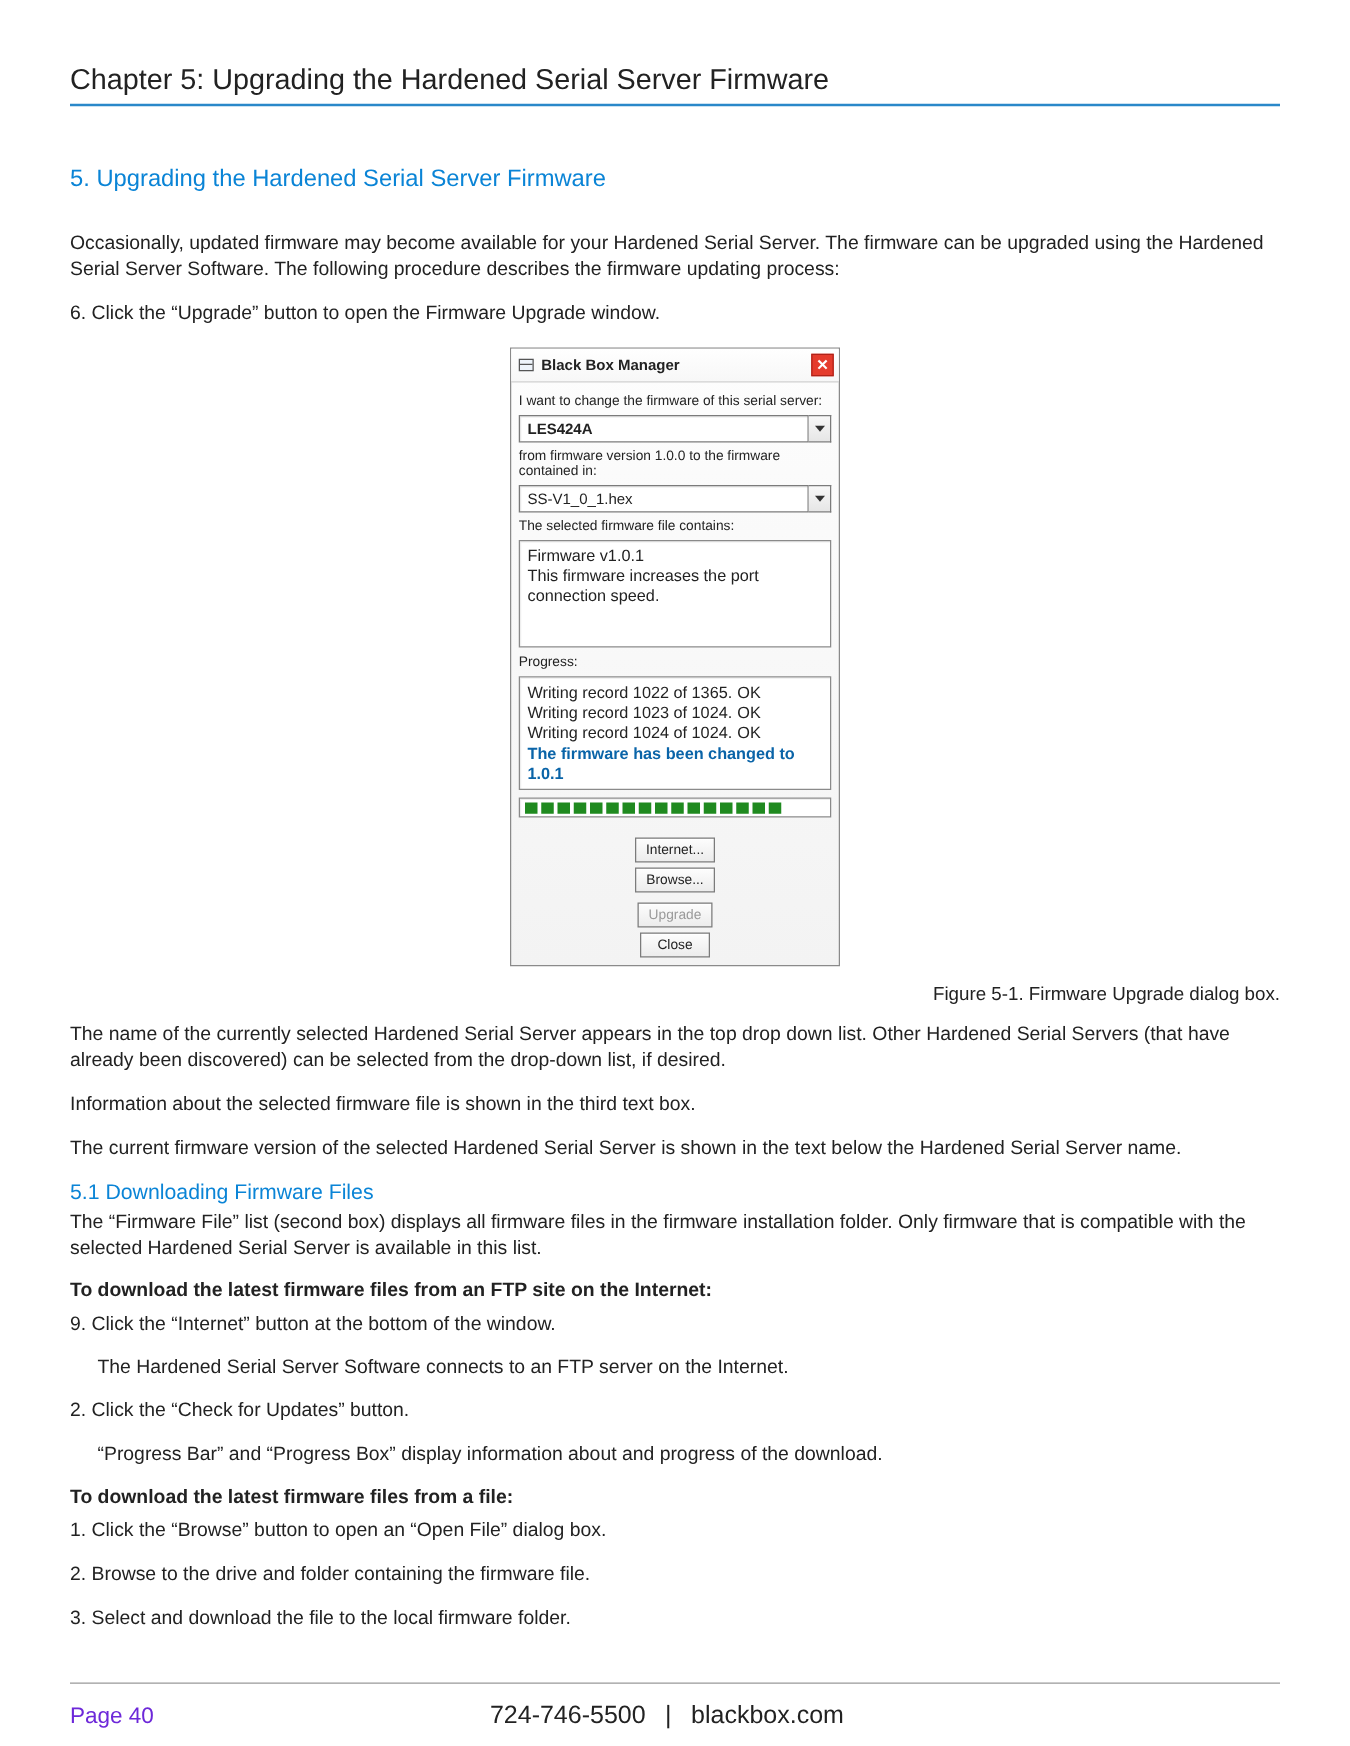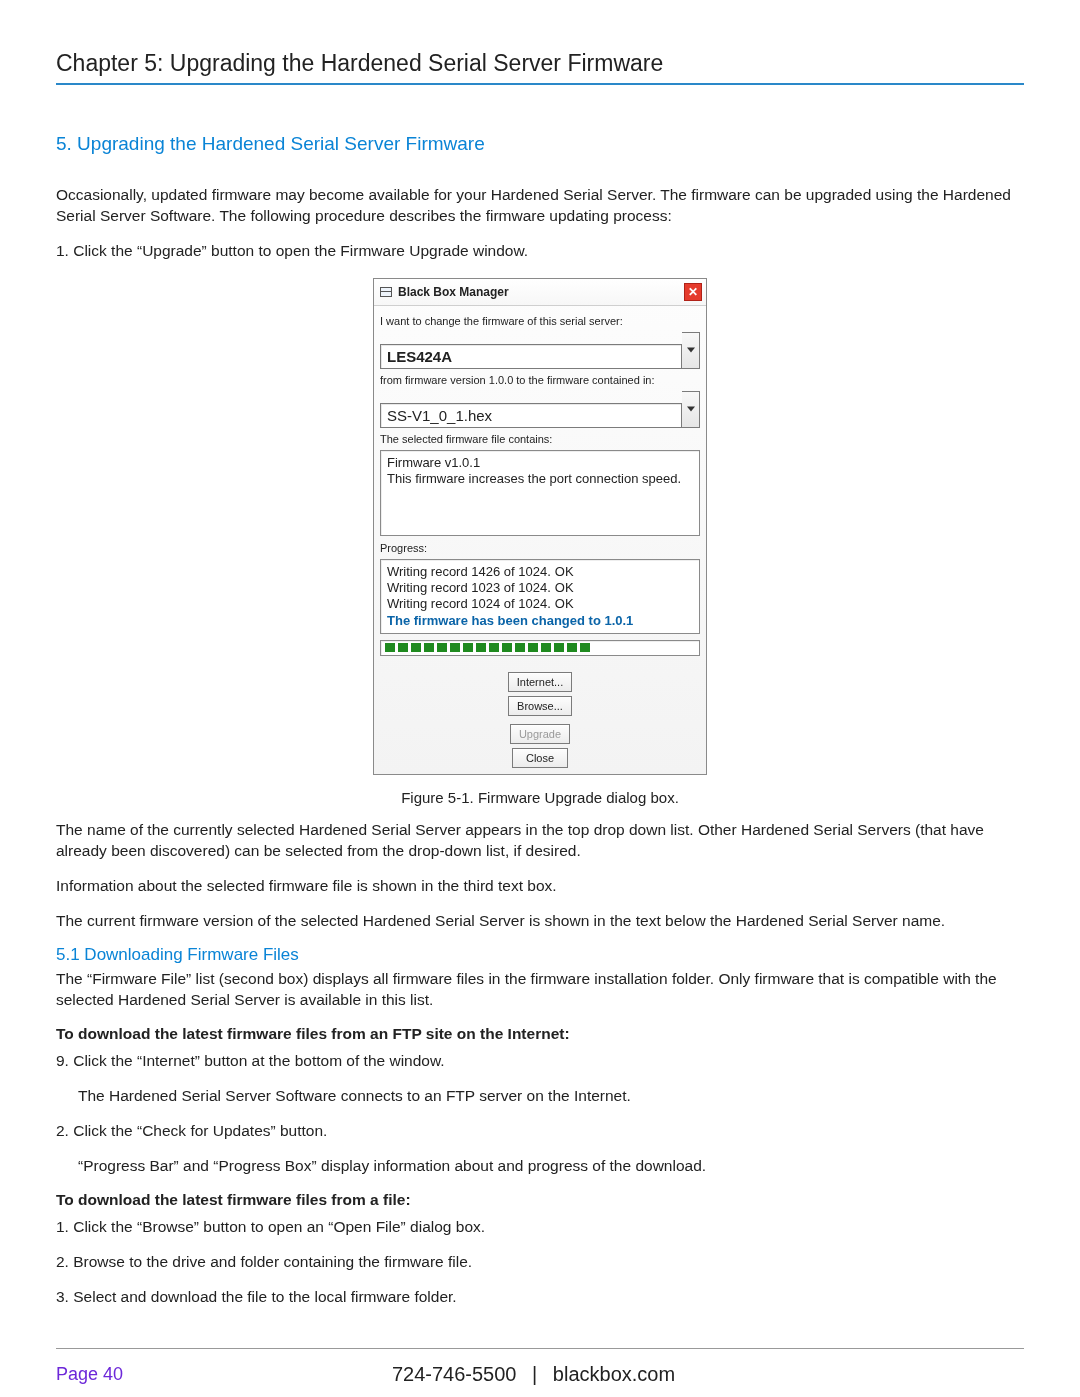--- a/index.html
+++ b/index.html
@@ -5,34 +5,34 @@
   * { box-sizing: border-box; margin: 0; padding: 0; }
   html, body { width: 1080px; height: 1397px; background: #fff; font-family: Arial, Helvetica, sans-serif; color: #222; }
   .page { padding: 50px 56px 0 56px; }
   .chapter-title { font-size: 23px; font-weight: 400; color: #222; margin-bottom: 6px; }
   .hr-top { border: none; border-top: 2px solid #2a88c9; margin-bottom: 48px; }
   .section-h { color: #0a84d6; font-size: 19px; font-weight: 400; margin-bottom: 30px; }
   .para { font-size: 15.5px; line-height: 1.35; margin-bottom: 14px; }
   .subsection-h { color: #0a84d6; font-size: 17px; font-weight: 400; margin: 8px 0 4px 0; }
   .bold { font-weight: 700; font-size: 15.5px; margin: 10px 0 8px 0; }
   .indent { margin-left: 22px; }
-  .figcap { text-align: center; font-size: 15px; margin: 14px 0 14px 0; }
+  .figcap { text-align: right; font-size: 15px; margin: 14px 0 14px 0; }
 
   
-  .dialog-wrap { width: 334px; margin: 16px auto 0 auto; }
+  .dialog-wrap { width: 264px; margin: 16px auto 0 auto; }
   .dlg { border: 1px solid #8a8a8a; background: linear-gradient(#fdfdfd,#f3f3f3); font-size: 11px; color: #222; }
   .dlg-titlebar { display:flex; align-items:center; padding:4px 4px 4px 6px; background:linear-gradient(#fff,#f7f7f7); border-bottom:1px solid #cfcfcf;}
   .dlg-appicon { width:12px; height:10px; border:1px solid #555; margin-right:6px; background:#eef4fb; position:relative;}
   .dlg-appicon::after{content:"";position:absolute;left:0;right:0;top:3px;border-top:1px solid #555;}
   .dlg-title { font-weight:700; font-size:12px; flex:1;}
   .dlg-close { width:18px; height:18px; background:#e53b2c; color:#fff; display:flex; align-items:center; justify-content:center; border:1px solid #b02218; font-weight:700; font-size:12px;}
   .dlg-body { padding:4px 6px 6px 6px;}
   .dlg-lbl { font-size:11px; margin:5px 0;}
   .dlg-row { display:flex; align-items:stretch; margin:2px 0 4px 0;}
-  .dlg-select { flex:1; border:1px solid #7b7b7b; background:#fff; padding:3px 6px; font-weight:700; font-size:15px; box-shadow: inset 1px 1px 0 #e8e8e8; margin-top: 12px;}
+  .dlg-select { flex:1; border:1px solid #7b7b7b; background:#fff; padding:3px 6px; font-weight:700; font-size:12px; box-shadow: inset 1px 1px 0 #e8e8e8;}
   .dlg-select.normal { font-weight:400;}
   .dlg-dd { width:18px; border:1px solid #7b7b7b; border-left:none; background:linear-gradient(#f8f8f8,#e6e6e6); display:flex; align-items:center; justify-content:center;}
   .dlg-dd svg{width:8px;height:6px;}
   .dlg-box { border:1px solid #8a8a8a; background:#fff; padding:4px 6px; font-size:13px; line-height:1.25; min-height:86px; box-shadow: inset 1px 1px 0 #eee;}
   .dlg-box2 { min-height:70px; }
   .ok { margin-left:4px; }
   .fwchg { color:#0a64a8; font-weight:700;}
   .dlg-progress { border:1px solid #8a8a8a; background:#fff; height:16px; padding:3px 4px; display:flex; gap:3px; align-items:center; margin-top:6px; box-shadow: inset 1px 1px 0 #eee;}
   .seg { width:10px; height:9px; background:#1f8a1f; }
   .dlg-btnrow { display:flex; gap:4px; margin-top:16px; align-items:center;flex-direction:column;}
@@ -50,21 +50,21 @@
 </head>
 <body>
 
 <div class="page">
   <div class="chapter-title">Chapter 5: Upgrading the Hardened Serial Server Firmware</div>
   <hr class="hr-top">
 
   <div class="section-h">5. Upgrading the Hardened Serial Server Firmware</div>
 
   <p class="para">Occasionally, updated firmware may become available for your Hardened Serial Server. The firmware can be upgraded using the Hardened Serial Server Software. The following procedure describes the firmware updating process:</p>
-  <p class="para">1. Click the “Upgrade” button to open the Firmware Upgrade window.</p>
+  <p class="para">6. Click the “Upgrade” button to open the Firmware Upgrade window.</p>
 
   <div class="dialog-wrap">
     <div class="dlg">
       <div class="dlg-titlebar">
         <span class="dlg-appicon"></span>
         <span class="dlg-title">Black Box Manager</span>
         <span class="dlg-close">✕</span>
       </div>
       <div class="dlg-body">
         <div class="dlg-lbl">I want to change the firmware of this serial server:</div>
@@ -85,21 +85,21 @@
               </svg>
             </div>
         </div>
         <div class="dlg-lbl">The selected firmware file contains:</div>
         <div class="dlg-box">
           <div>Firmware v1.0.1</div>
           <div>This firmware increases the port connection speed.</div>
         </div>
         <div class="dlg-lbl" style="margin-top:6px">Progress:</div>
         <div class="dlg-box dlg-box2">
-          <div><span>Writing record 1426 of 1024.</span><span class="ok">OK</span></div>
+          <div><span>Writing record 1022 of 1365.</span><span class="ok">OK</span></div>
           <div><span>Writing record 1023 of 1024.</span><span class="ok">OK</span></div>
           <div><span>Writing record 1024 of 1024.</span><span class="ok">OK</span></div>
           <div class="fwchg">The firmware has been changed to 1.0.1</div>
         </div>
         <div class="dlg-progress">
           <span class="seg"></span>
             <span class="seg"></span>
             <span class="seg"></span>
             <span class="seg"></span>
             <span class="seg"></span>

